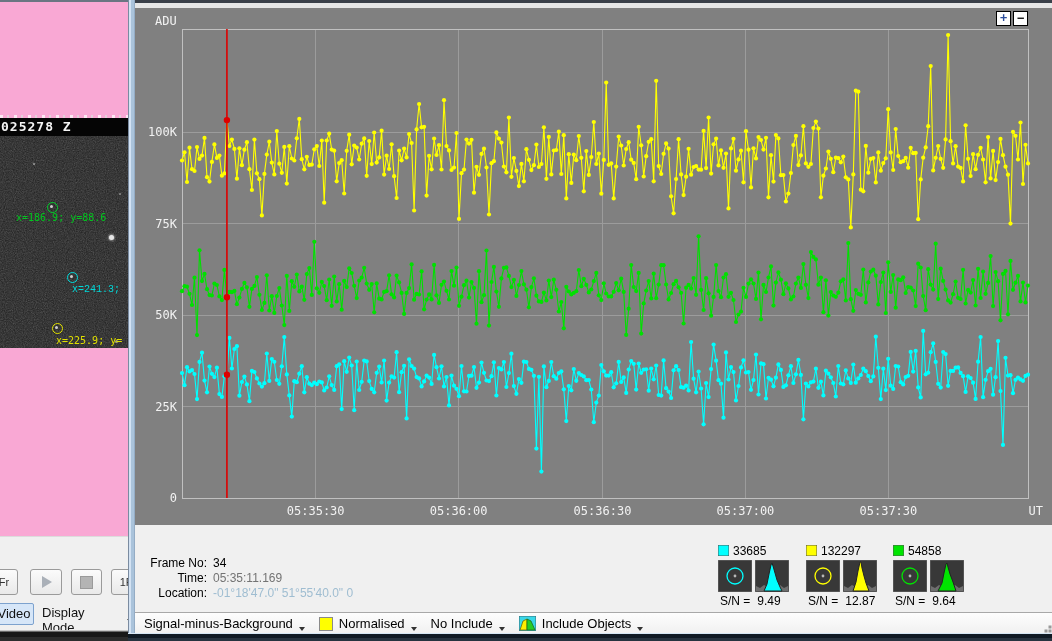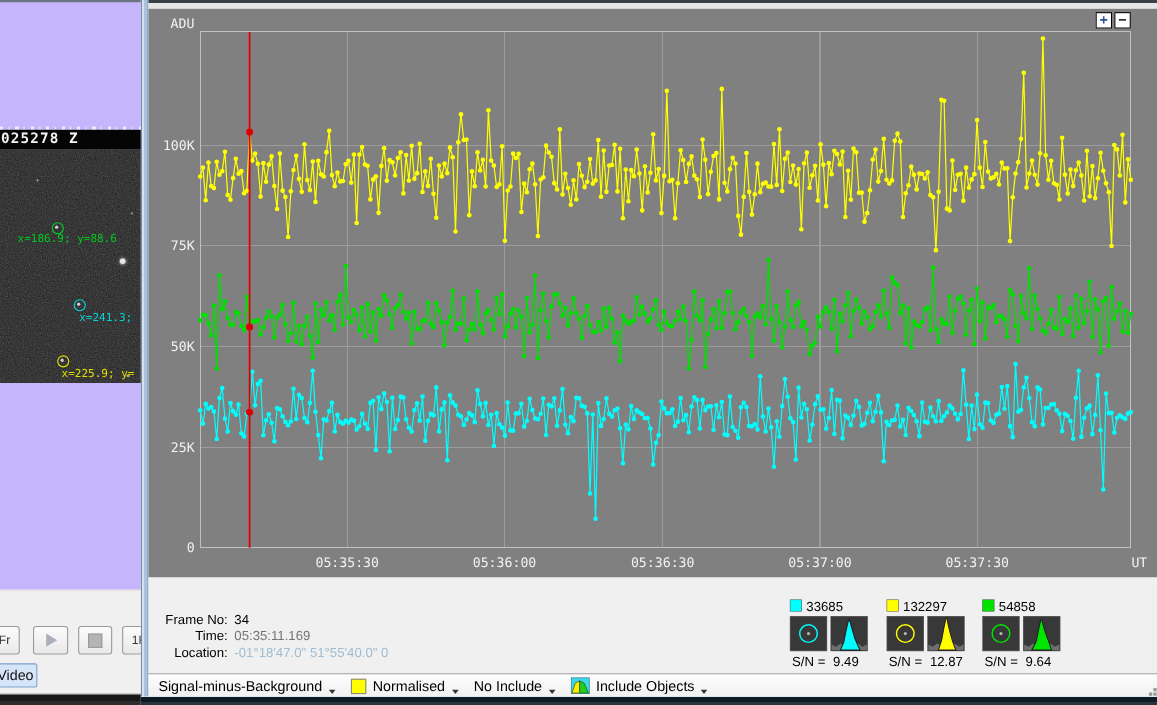--- a/index.html
+++ b/index.html
@@ -1,34 +1,34 @@
 <!DOCTYPE html>
 <html><head>
 <meta charset="utf-8">
 <style>
   html,body{margin:0;padding:0;background:#222;}
   .screen{position:relative;width:1052px;height:641px;overflow:hidden;
           font-family:"Liberation Sans",sans-serif;background:#a9a9a9;}
   
-  .left-win{position:absolute;left:0;top:0;width:135px;height:641px;background:#c4b5fd;overflow:hidden;}
+  .left-win{position:absolute;left:0;top:0;width:135px;height:641px;background:#f9a8d4;overflow:hidden;}
   .lw-top{position:absolute;left:0;top:0;width:100%;height:2px;background:#6a7582;}
   .vti-bar{position:absolute;left:0;top:118px;width:135px;height:18px;background:#050505;
            color:#f4f4f4;font:bold 13px "DejaVu Sans Mono",monospace;line-height:18px;letter-spacing:1px;padding-left:1px;}
   .vti-noise{position:absolute;left:0;top:115px;width:135px;height:3px;opacity:.75;
            background:repeating-linear-gradient(90deg,#fff 0 3px,transparent 3px 7px,#ddd 7px 9px,transparent 9px 14px);}
   .starfield{position:absolute;left:0;top:136px;width:135px;height:212px;background:#1e1e1e;overflow:hidden;}
   .starfield svg.noise{position:absolute;left:0;top:0;}
   .obj-ring{position:absolute;width:9px;height:9px;border-radius:50%;background:transparent;}
   .obj-ring.green{border:1.5px solid #00d22a;}
   .obj-ring.cyan{border:1.5px solid #00dede;}
   .obj-ring.yellow{border:1.5px solid #e3e300;}
   .obj-dot{position:absolute;width:3px;height:3px;border-radius:50%;background:#cfcfcf;}
   .obj-label{position:absolute;font:10px "DejaVu Sans Mono",monospace;white-space:nowrap;}
   .obj-label.green{color:#00c81e;}
-  .obj-label.cyan{color:#00d8d8;}
+  .obj-label.cyan{color:#00d8d8;font-family:Liberation Mono, monospace;}
   .obj-label.yellow{color:#e0e000;text-align:center;}
   .star{position:absolute;border-radius:50%;background:#e6e6e6;}
   .lw-panel{position:absolute;left:0;top:536px;width:135px;height:105px;background:#f0f0f0;border-top:1px solid #dcdcdc;}
   .tbtn{position:absolute;height:26px;background:linear-gradient(#fbfbfb,#e9e9e9);
         border:1px solid #9a9a9a;border-radius:3px;box-sizing:border-box;
         font:11px "Liberation Sans",sans-serif;color:#333;text-align:center;line-height:24px;}
   .glyph-play{width:0;height:0;border-top:6px solid transparent;border-bottom:6px solid transparent;
         border-left:10px solid #aab0b8;margin:6px auto 0 11px;}
   .glyph-stop{width:11px;height:11px;background:#b4b4b4;border:1px solid #9a9a9a;margin:6px auto 0 auto;}
   .video-tab{position:absolute;background:#d6e6f8;border:1px solid #7da2ce;border-radius:2px;box-sizing:border-box;
@@ -114,20 +114,24 @@
       <div class="tbtn" style="left:-16px;top:32px;width:34px;">1Fr</div>
       <div class="tbtn" style="left:30px;top:32px;width:32px;">
         <div class="glyph-play"></div>
       </div>
       <div class="tbtn" style="left:71px;top:32px;width:31px;">
         <div class="glyph-stop"></div>
       </div>
       <div class="tbtn" style="left:111px;top:32px;width:34px;">1Fr</div>
 
       <div class="video-tab" style="left:-6px;top:66px;width:40px;height:22px;">Video</div>
+      <div class="disp-mode" style="left:42px;top:68px;">
+        <span>Display Mode</span>
+        <span class="arr" style="border-left-width:4.5px;border-right-width:4.5px;border-top-width:5px;"></span>
+      </div>
       <div class="groove"></div>
     </div>
     <div class="lw-dark"></div>
   </div>
 
   <div class="chart-win">
     <div class="cw-left"></div>
     <div class="cw-top"></div>
 
     <div class="chart-area">

